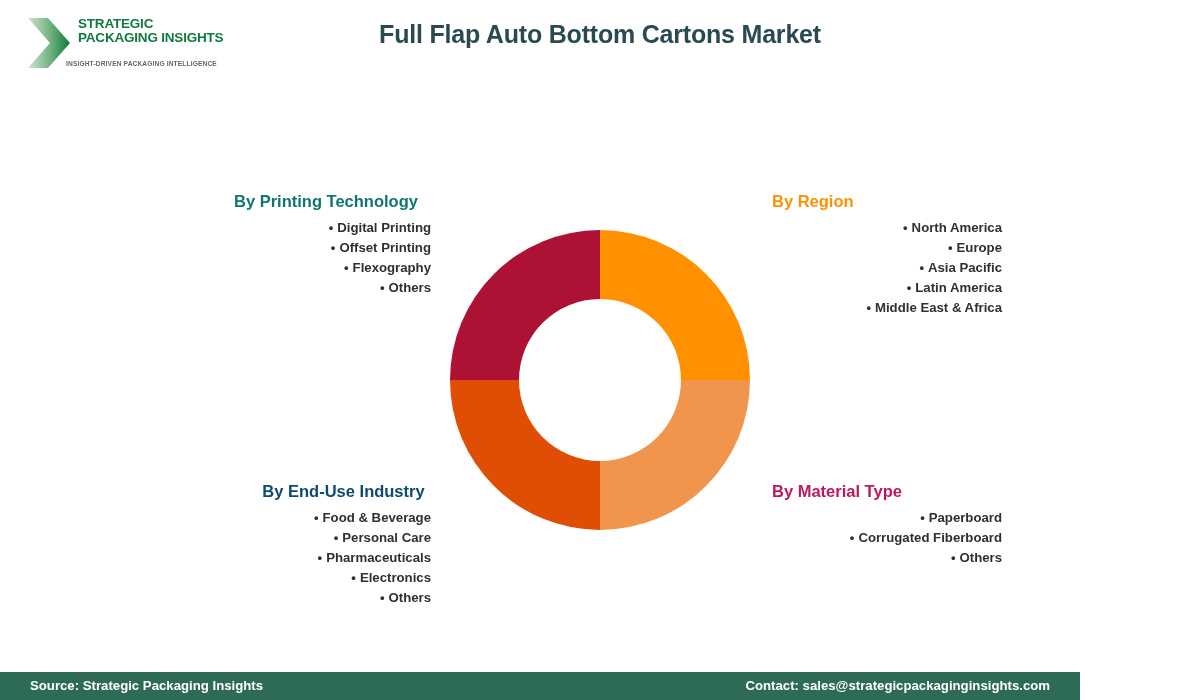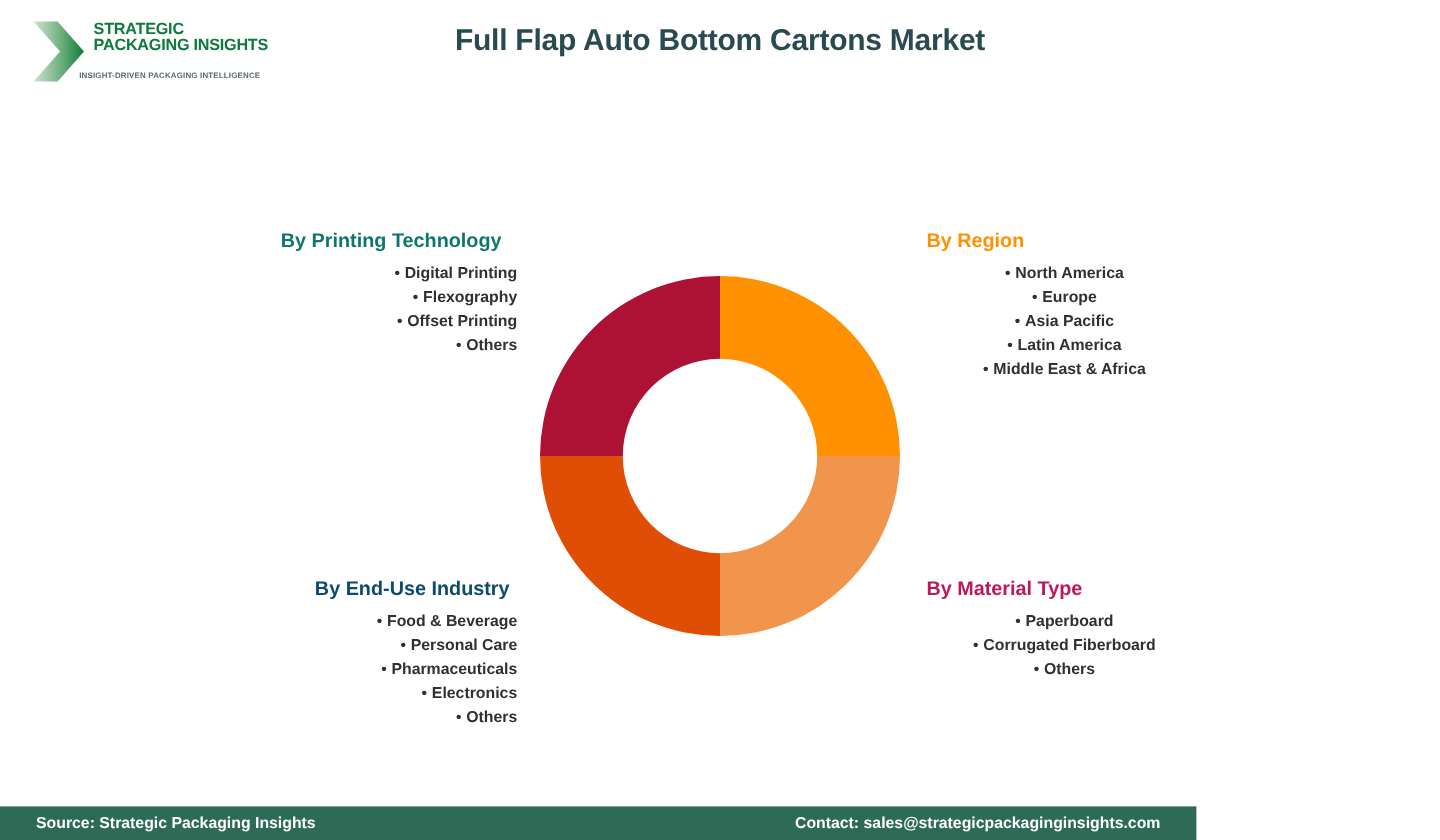--- a/index.html
+++ b/index.html
@@ -106,38 +106,37 @@
     line-height: 20px;
     white-space: nowrap;
     font-weight: bold;
   }
   .seg-list li .bullet {
     font-size: 13px;
     margin-right: 4px;
   }
 
   .seg-right .seg-title { text-align: left; }
-  .seg-right .seg-list  { text-align: center; }
+  .seg-right .seg-list  { text-align: right; }
   .seg-left  .seg-title { text-align: left; }
   .seg-left  .seg-list  { text-align: right; }
 
   #seg-printing   { left: 234px; top: 192px;  width: 197px; }
   #seg-region     { left: 772px; top: 192px;  width: 230px; }
   #seg-enduse     { left: 256px; top: 482px;  width: 175px; }
   #seg-material   { left: 772px; top: 482px;  width: 230px; }
 
   
   .footer {
     position: absolute;
     left: 0;
     top: 672px;
-    width: 963px;
+    width: 1080px;
     height: 28px;
     background: #2D6B57;
-    padding-left: 34px;
   }
   .footer-left {
     position: absolute;
     left: 30px;
     top: 0;
     height: 28px;
     line-height: 28px;
     color: #ffffff;
     font-size: 13.2px;
     font-weight: bold;
@@ -192,22 +191,22 @@
     <path id="slice-enduse" d="M150 300 A150 150 0 0 1 0 150 L69 150 A81 81 0 0 0 150 231 Z" fill="#E04E06"></path>
 
     <path id="slice-printing" d="M0 150 A150 150 0 0 1 150 0 L150 69 A81 81 0 0 0 69 150 Z" fill="#AD1235"></path>
   </svg>
 </div>
 
 <div class="seg seg-left" id="seg-printing">
   <div class="seg-title" style="color: #0f766e;">By Printing Technology</div>
   <ul class="seg-list">
     <li><span class="bullet">•</span><span>Digital Printing</span></li>
+    <li><span class="bullet">•</span><span>Offset Printing</span></li>
     <li><span class="bullet">•</span><span>Flexography</span></li>
-    <li><span class="bullet">•</span><span>Offset Printing</span></li>
     <li><span class="bullet">•</span><span>Others</span></li>
   </ul>
 </div>
 
 <div class="seg seg-right" id="seg-region">
   <div class="seg-title" style="color: rgb(255, 145, 0);">By Region</div>
   <ul class="seg-list">
     <li><span class="bullet">•</span><span>North America</span></li>
     <li><span class="bullet">•</span><span>Europe</span></li>
     <li><span class="bullet">•</span><span>Asia Pacific</span></li>

